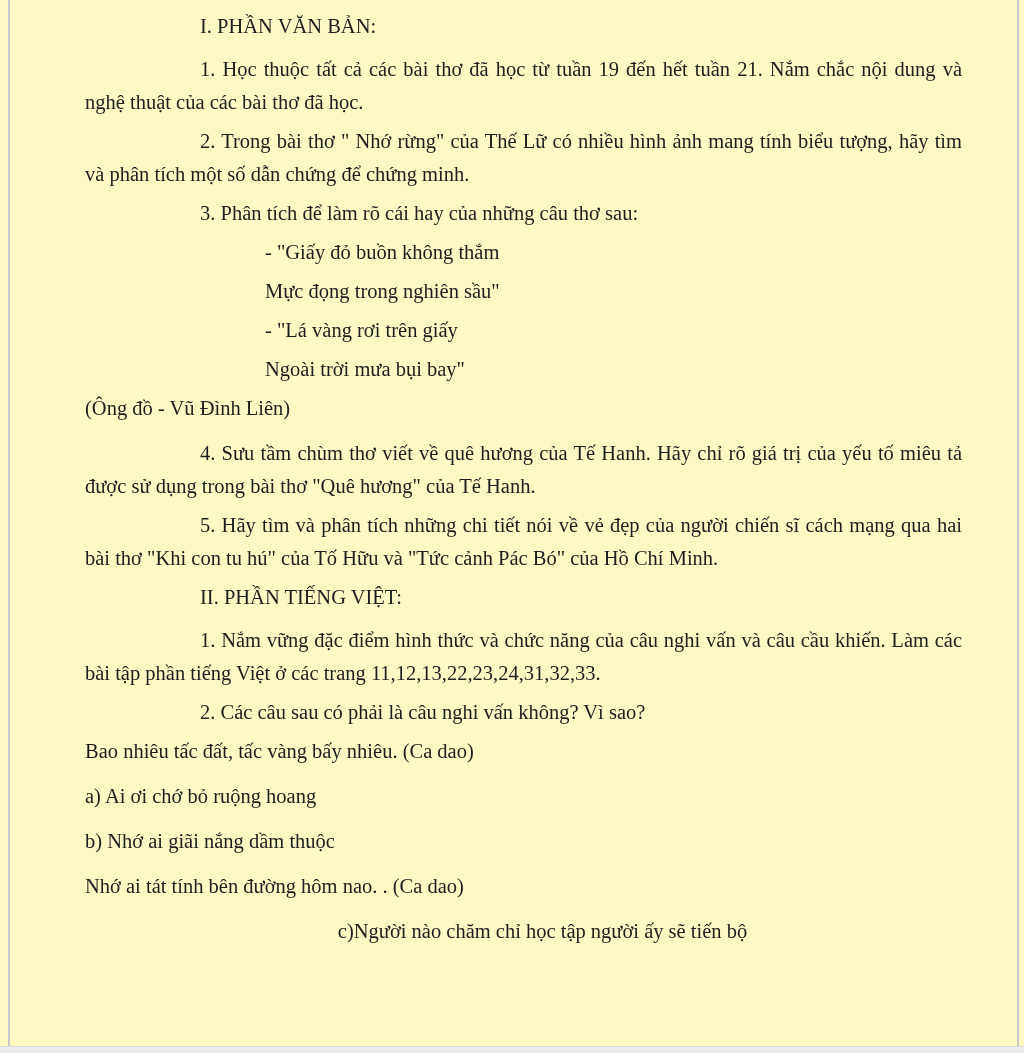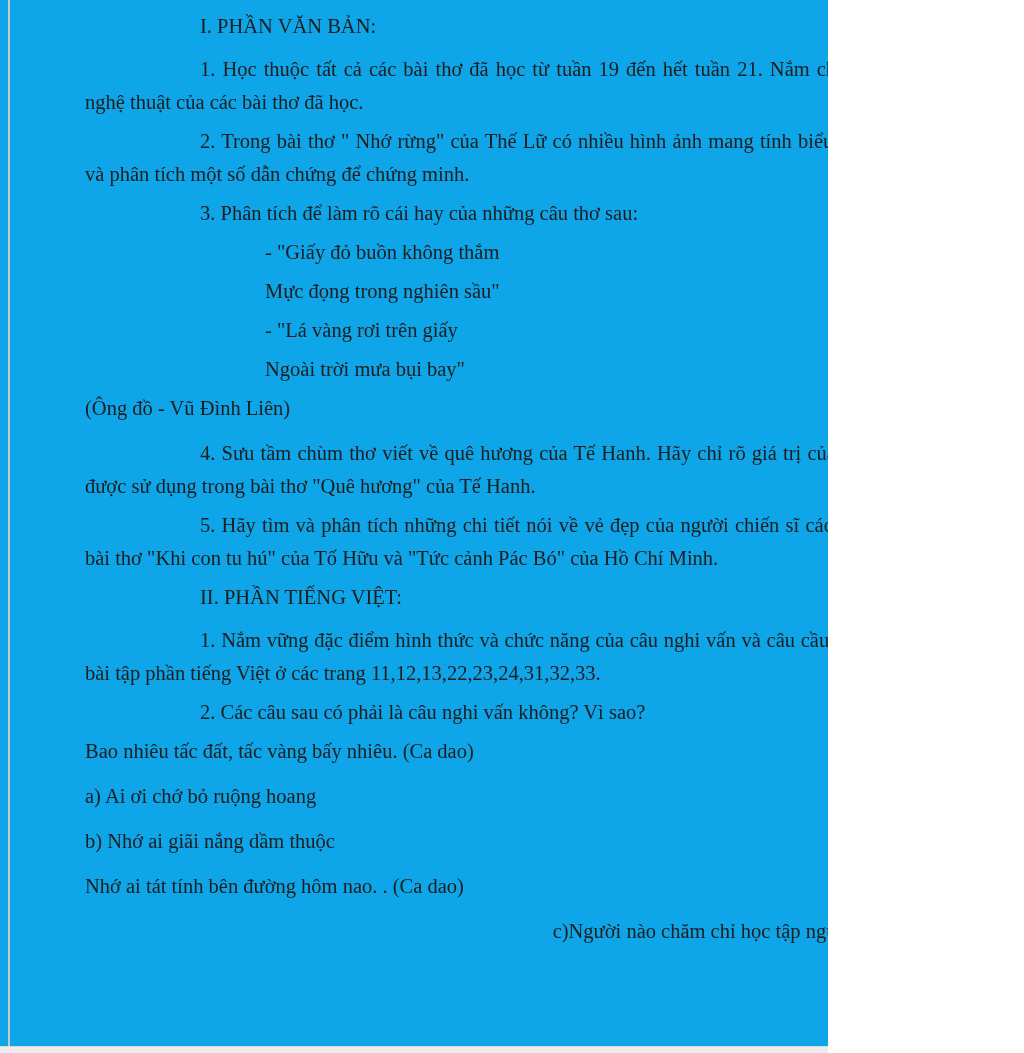--- a/index.html
+++ b/index.html
@@ -8,23 +8,23 @@
     background: #ffffff;
   }
   body {
     width: 1024px;
     height: 1053px;
     font-family: "Liberation Serif", "DejaVu Serif", serif;
     color: #1e1e1e;
   }
   .page {
     position: relative;
-    width: 828px;
+    width: 1024px;
     height: 1053px;
-    background: #0ea5e9;
+    background: #fef9c3;
     overflow: hidden;
   }
   .edge-left {
     position: absolute;
     left: 8px;
     top: 0;
     width: 2px;
     height: 100%;
     background: #c9c9c9;
   }
@@ -68,21 +68,21 @@
     text-align: left;
     text-indent: 0;
     margin: 0 0 6px 180px;
   }
   .content p.centered {
     text-align: left;
     text-indent: 0;
     margin-bottom: 12px;
   }
   .content p.left-c {
-    text-align: right;
+    text-align: center;
     text-indent: 38px;
     margin-bottom: 17px;
   }
 </style>
 </head>
 <body>
 
 <div class="page">
   <div class="edge-left"></div>
   <div class="edge-right"></div>

